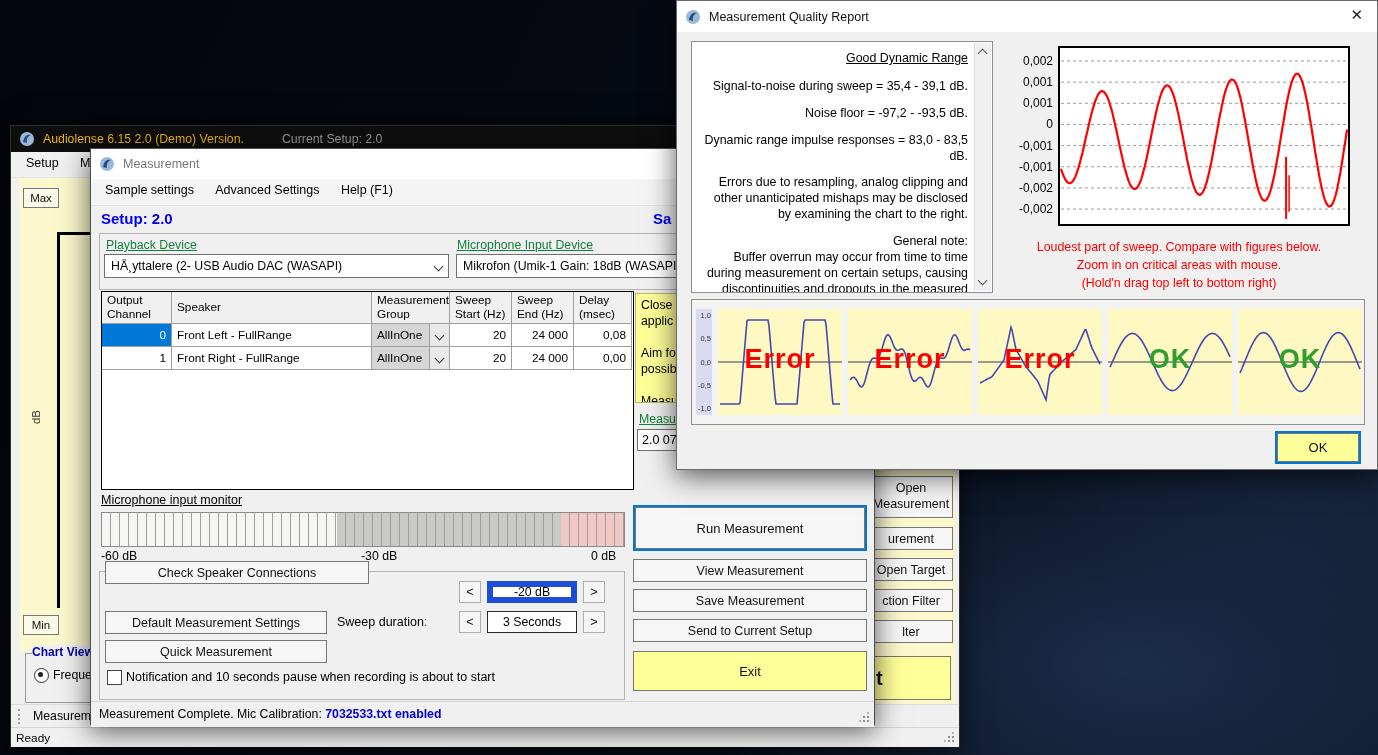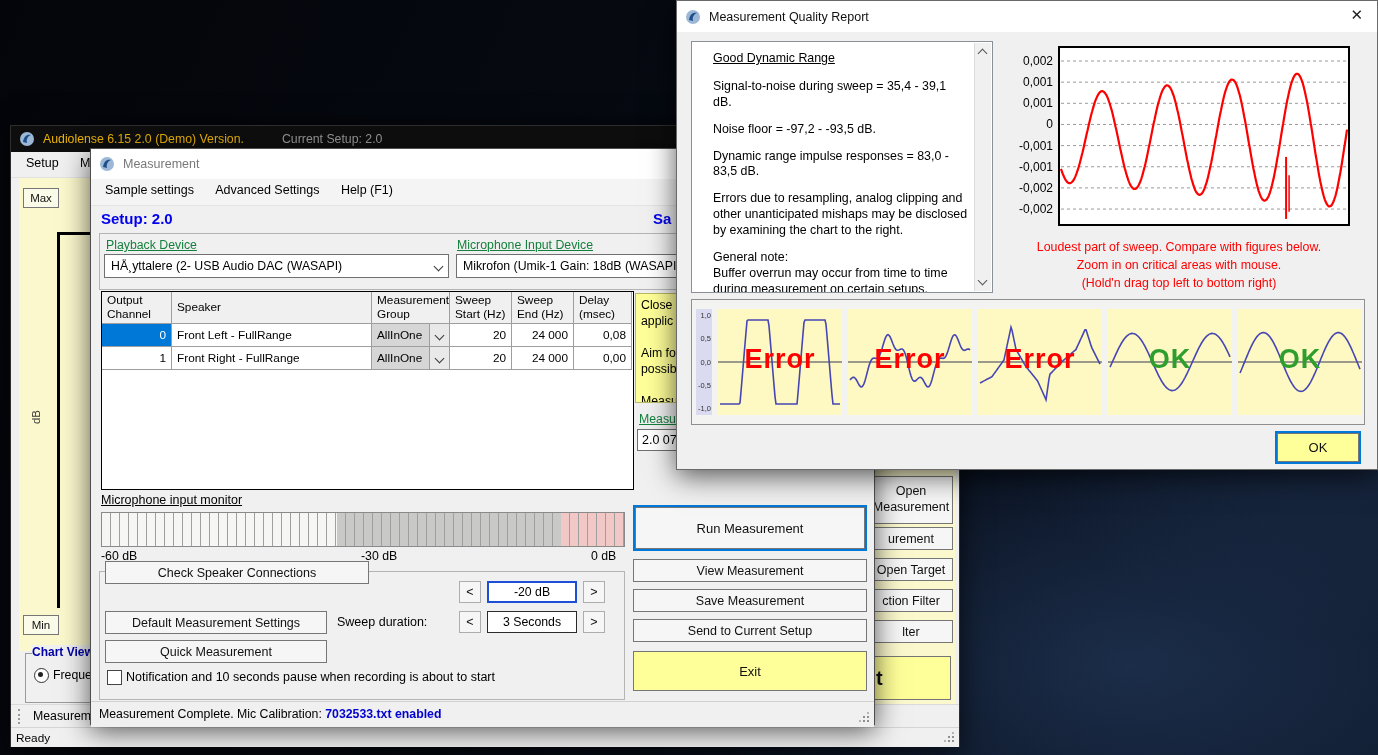--- a/index.html
+++ b/index.html
@@ -35,21 +35,21 @@
   .selcell{background:var(--accent);color:#fff;}
   .groupcell{background:#d6d6d6;}
   .ddbtn{position:absolute;right:0;top:0;bottom:0;width:19px;background:#e9e9e9;border-left:1px solid #9e9e9e;display:flex;align-items:center;justify-content:center;}
   .mzone{height:100%;display:inline-block;}
   .tile{position:relative;width:124px;height:106px;background:#fef9c3;flex:0 0 auto;}
   .tile .lbl{position:absolute;left:0;right:0;top:50%;transform:translateY(-58%);text-align:center;font-weight:bold;font-size:27px;letter-spacing:1px;}
   .radio{display:inline-block;width:13px;height:13px;border:1px solid #333;border-radius:50%;background:#fff;position:relative;}
   .radio.on::after{content:"";position:absolute;left:3px;top:3px;width:5px;height:5px;border-radius:50%;background:#222;}
   .checkbox{display:inline-block;width:13px;height:13px;border:1px solid #444;background:#fff;}
   .menuitem{display:inline-block;padding:4px 9px;font-size:12.5px;}
-  p{margin:0 0 11px 12px;}
+  p{margin:0 0 11px 0;text-align:right;}
 </style>
 </head>
 <body>
 
 <div id="screen">
 
   <div class="win" style="left:10px;top:125px;width:950px;height:622px;border-color:#2e2e2e;">
     <div class="titlebar" style="height:26px;background:#0e0e0e;">
       <svg width="16" height="16" viewBox="0 0 16 16">
         <circle cx="8" cy="8" r="7" fill="#9db8d6"></circle>
@@ -75,21 +75,21 @@
     <div class="abs" style="left:46px;top:106px;width:3px;height:376px;background:#000;"></div>
     <div class="abs" style="left:46px;top:106px;width:36px;height:3px;background:#000;"></div>
 
     <div class="abs" style="left:14px;top:527px;width:70px;height:48px;border:1px solid #9a9a9a;border-right:none;">
       <span style="position:absolute;left:6px;top:-9px;background:#f0f0f0;color:#0000a8;font-weight:bold;font-size:12px;white-space:nowrap;">Chart View</span>
       <span class="radio on" style="position:absolute;left:8px;top:14px;"></span>
       <span style="position:absolute;left:27px;top:14px;font-size:12.3px;white-space:nowrap;">Frequen</span>
     </div>
 
     <div class="abs" style="left:854px;top:338px;width:90px;height:242px;background:#fbf8cd;"></div>
-    <div class="btn preline" style="position:absolute;left:858px;top:350px;width:84px;height:48px;text-align:center;line-height:1.25;">Open
+    <div class="btn preline" style="position:absolute;left:858px;top:350px;width:84px;height:42px;text-align:center;line-height:1.25;">Open
 Measurement</div>
     <div class="btn" style="position:absolute;left:858px;top:401px;width:84px;height:23px;">urement</div>
     <div class="btn" style="position:absolute;left:858px;top:432px;width:84px;height:23px;">Open Target</div>
     <div class="btn" style="position:absolute;left:858px;top:463px;width:84px;height:23px;">ction Filter</div>
     <div class="btn" style="position:absolute;left:858px;top:494px;width:84px;height:23px;">lter</div>
     <div class="btn yellow" style="position:absolute;left:860px;top:530px;width:80px;height:44px;justify-content:flex-start;padding-left:4px;font-size:20px;font-weight:bold;">t</div>
 
     <div class="abs" style="left:0;top:578px;right:0;height:23px;background:#f0f0f0;border-top:1px solid #dadada;">
       <span class="vgrip" style="position:absolute;left:7px;top:4px;"></span>
       <span style="position:absolute;left:22px;top:4px;font-size:12.3px;">Measuremen</span>
@@ -183,21 +183,21 @@
     <span style="position:absolute;left:270px;top:400px;font-size:12.3px;">-30 dB</span>
     <span style="position:absolute;left:500px;top:400px;font-size:12.3px;">0 dB</span>
 
     <div class="abs" style="left:8px;top:422px;width:524px;height:127px;border:1px solid #b4b4b4;"></div>
     <div class="btn" style="position:absolute;left:14px;top:412px;width:264px;height:23px;">Check Speaker Connections</div>
     <div class="btn" style="position:absolute;left:14px;top:462px;width:222px;height:23px;">Default Measurement Settings</div>
     <div class="btn" style="position:absolute;left:14px;top:491px;width:222px;height:23px;">Quick Measurement</div>
     <span style="position:absolute;left:246px;top:466px;font-size:12.5px;">Sweep duration:</span>
 
     <div class="btn" style="position:absolute;left:368px;top:432px;width:22px;height:22px;border-color:#adadad;">&lt;</div>
-    <div style="position:absolute;left:396px;top:432px;width:90px;height:22px;background:#fff;border:2px solid #1d4ed8;display:flex;align-items:center;justify-content:center;font-size:12.3px;box-sizing:border-box;">-20 dB</div>
+    <div style="position:absolute;left:396px;top:432px;width:90px;height:22px;background:#fff;border:6px solid #1d4ed8;display:flex;align-items:center;justify-content:center;font-size:12.3px;box-sizing:border-box;">-20 dB</div>
     <div class="btn" style="position:absolute;left:492px;top:432px;width:22px;height:22px;border-color:#adadad;">&gt;</div>
 
     <div class="btn" style="position:absolute;left:368px;top:462px;width:22px;height:22px;border-color:#adadad;">&lt;</div>
     <div style="position:absolute;left:396px;top:462px;width:90px;height:22px;background:#fff;border:1px solid #2b2b2b;display:flex;align-items:center;justify-content:center;font-size:12.3px;box-sizing:border-box;">3 Seconds</div>
     <div class="btn" style="position:absolute;left:492px;top:462px;width:22px;height:22px;border-color:#adadad;">&gt;</div>
 
     <span class="checkbox" style="position:absolute;left:16px;top:521px;"></span>
     <span style="position:absolute;left:35px;top:521px;font-size:12.5px;">Notification and 10 seconds pause when recording is about to start</span>
 
     <div class="btn focusblue" style="position:absolute;left:542px;top:356px;width:234px;height:46px;font-size:13px;">Run Measurement</div>

